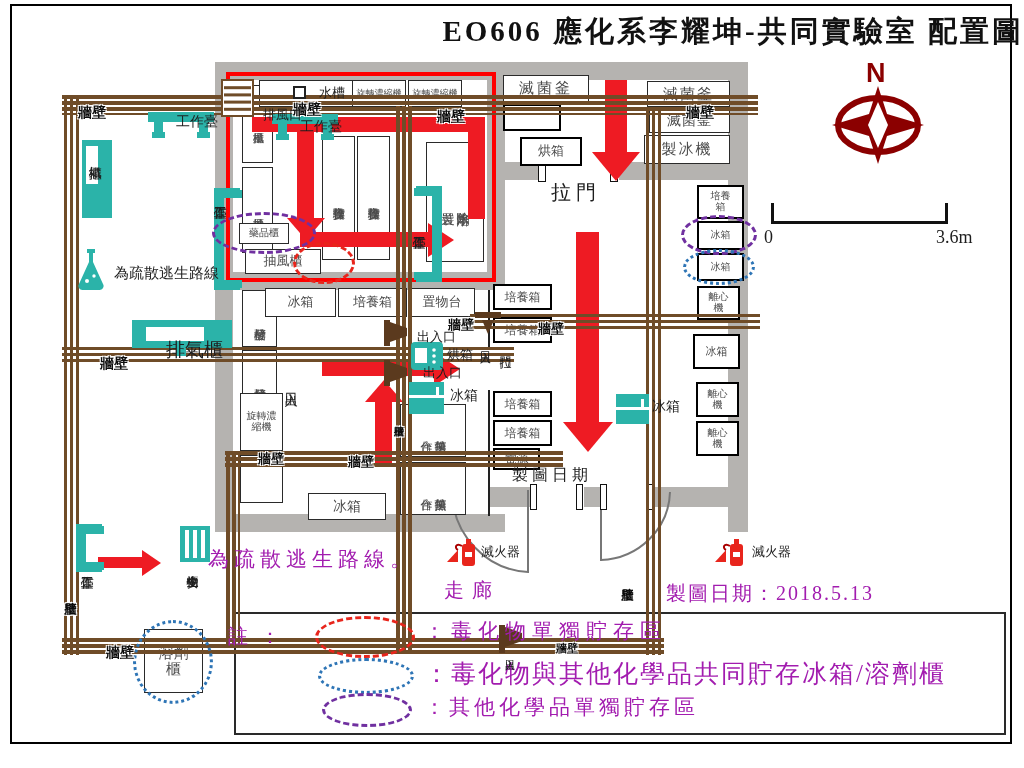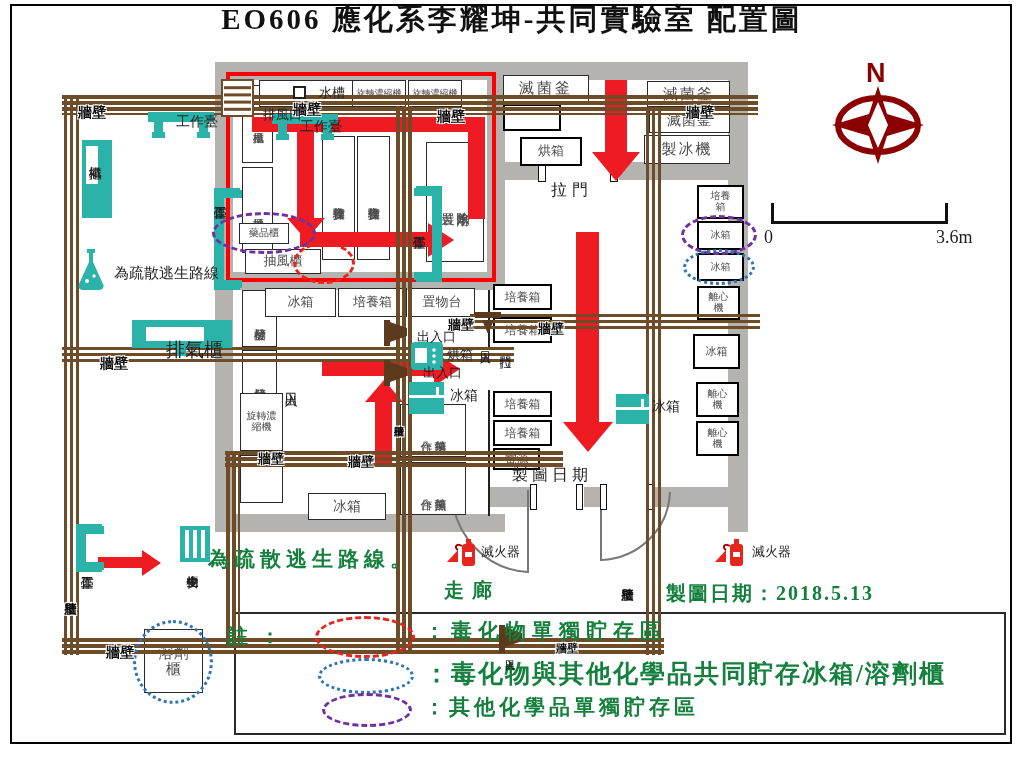--- a/index.html
+++ b/index.html
@@ -22,31 +22,31 @@
   .bh{background:repeating-linear-gradient(180deg,#6f4c28 0 3.5px,rgba(0,0,0,0) 3.5px 6px);z-index:5;}
   .bv{background:repeating-linear-gradient(90deg,#6f4c28 0 3.5px,rgba(0,0,0,0) 3.5px 6px);z-index:5;}
   .icon{z-index:6;}
   .ell{border-radius:50%;z-index:7;background:transparent;}
   .ell.red{border:3px dashed #e8251c;}
   .ell.blue{border:3.5px dotted #2e75b6;}
   .ell.purple{border:3px dashed #7030a0;}
   .lbl{color:#1d1d1d;white-space:nowrap;z-index:8;line-height:1.05;}
   .wall{font-weight:bold;color:#0d0d0d;
         text-shadow:1px 1px 0 #fff,-1px -1px 0 #fff,1px -1px 0 #fff,-1px 1px 0 #fff;}
-  .big{font-weight:bold;color:#15803d;text-align:right;}
+  .big{font-weight:normal;color:#a21caf;text-align:right;}
   .compassN{font-family:"Liberation Sans",sans-serif;font-weight:bold;font-size:27px;color:#8b0000;z-index:8;}
   .scaleline{background:#111;z-index:8;}
   .legendbox{border:2px solid #2a2a2a;z-index:2;background:transparent;}
   svg{display:block;}
 </style>
 </head>
 <body>
 
 <div class="abs frame" style="left:10px;top:4px;width:1002px;height:740px;z-index:0;"></div>
-<div class="abs title" style="left:0;top:0;">EO606 應化系李耀坤-共同實驗室 配置圖</div>
+<div class="abs title" style="left:0;top:12px;text-align:right;">EO606 應化系李耀坤-共同實驗室 配置圖</div>
 
 <div class="abs redrect" style="left:226px;top:72px;width:270px;height:210px;"></div>
 
 <div class="abs legendbox" style="left:234px;top:612px;width:772px;height:123px;"></div>
 
 <div class="abs compassN" style="left:866px;top:58px;">N</div>
 <svg class="abs" style="left:830px;top:86px;z-index:8;" width="96" height="78" viewBox="0 0 96 78">
   <ellipse cx="48" cy="39" rx="40" ry="27" fill="none" stroke="#8b0000" stroke-width="6"></ellipse>
   <path d="M48 0 L57 28 L94 39 L57 50 L48 78 L39 50 L2 39 L39 28 Z" fill="#8b0000"></path>
   <path d="M48 16 L58 39 L48 62 L38 39 Z" fill="#fff"></path>
@@ -211,21 +211,21 @@
     <div class="abs lbl" style="left: 114px; top: 266px; font-size: 15px;">為疏散逃生路線</div>
     <div class="abs lbl v" style="left: 186px; top: 566px; font-size: 12px;">生物安全櫃</div>
     <div class="abs lbl" style="left: 417px; top: 330px; font-size: 13px;">出入口</div>
     <div class="abs lbl" style="left: 423px; top: 366px; font-size: 13px;">出入口</div>
     <div class="abs lbl v" style="left: 479px; top: 343px; font-size: 11px;">出入口</div>
     <div class="abs lbl v" style="left: 284px; top: 383px; font-size: 13px;">出入口</div>
     <div class="abs lbl v" style="left: 504px; top: 652px; font-size: 10px;">出入口</div>
     <div class="abs lbl" style="left: 447px; top: 348px; font-size: 13px;">烘箱</div>
     <div class="abs lbl" style="left: 450px; top: 389px; font-size: 14px;">冰箱</div>
     <div class="abs lbl" style="left: 652px; top: 400px; font-size: 14px;">冰箱</div>
-    <div class="abs lbl" style="left: 551px; top: 182px; font-size: 16px; letter-spacing: 5px;">拉門</div>
+    <div class="abs lbl" style="left: 551px; top: 182px; font-size: 20px; letter-spacing: 5px;">拉門</div>
     <div class="abs lbl v" style="left: 499px; top: 347px; font-size: 12px;">拉門</div>
     <div class="abs lbl" style="left: 512px; top: 467px; font-size: 16px; letter-spacing: 4px;">製圖日期</div>
     <div class="abs lbl" style="left: 481px; top: 545px; font-size: 13px;">滅火器</div>
     <div class="abs lbl" style="left: 752px; top: 545px; font-size: 13px;">滅火器</div>
     <div class="abs lbl" style="left: 263px; top: 85px; font-size: 13px; margin-top: 23px;">排風口</div>
     <div class="abs lbl" style="left: 319px; top: 86px; font-size: 13px;">水槽</div>
     <div class="abs icon" style="left: 148px; top: 112px; width: 66px; height: 26px;">
       <svg width="66" height="26" viewBox="0 0 66 26">
         <rect x="0" y="0" width="66" height="10" fill="#2bb3a9"></rect>
         <rect x="6" y="10" width="9" height="12" fill="#2bb3a9"></rect>

